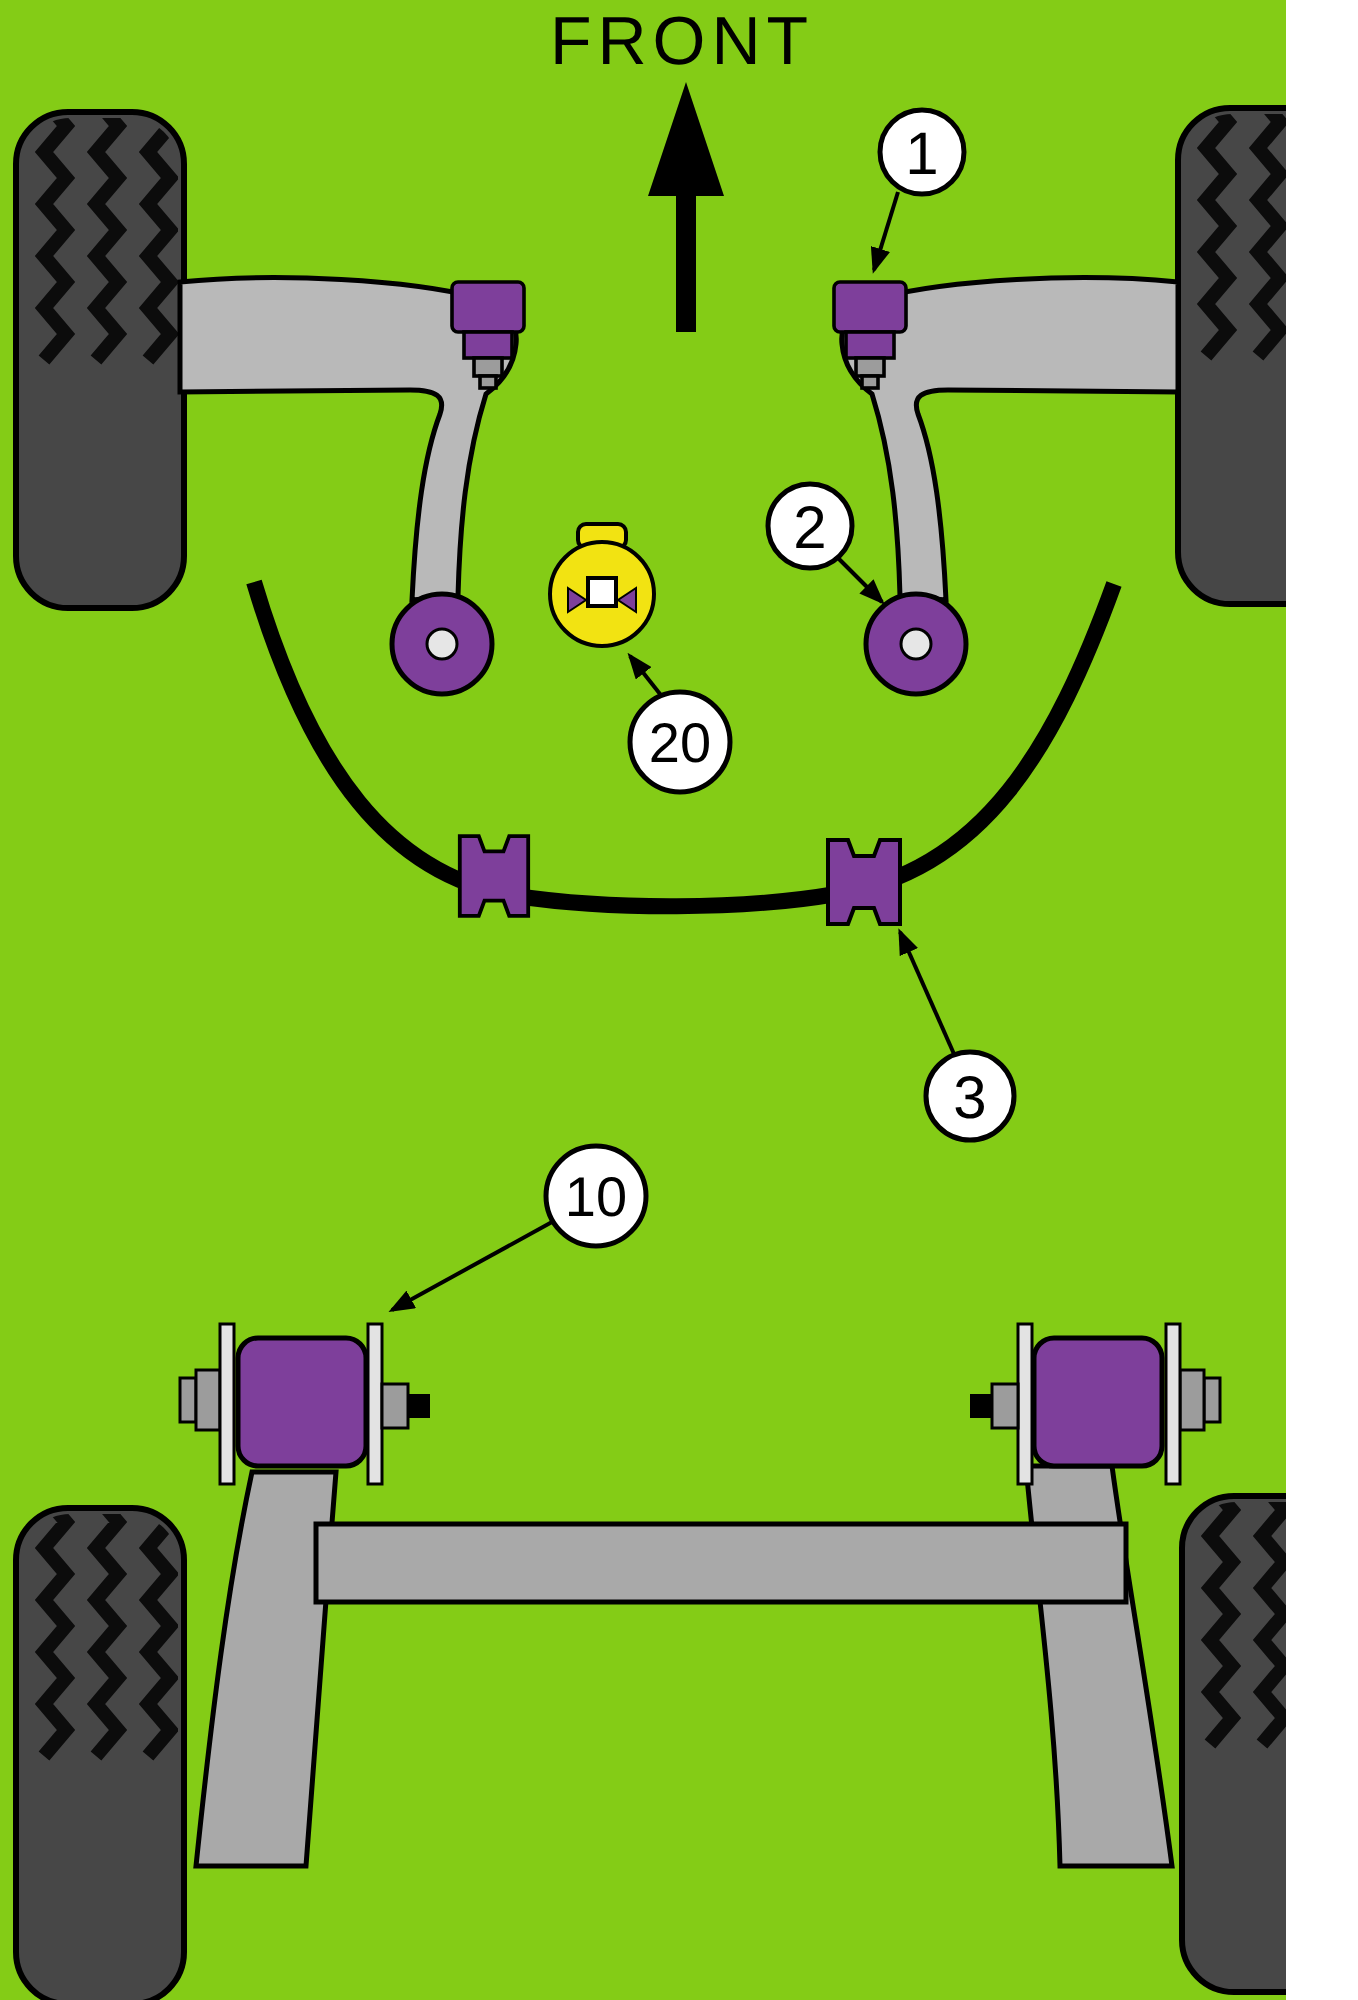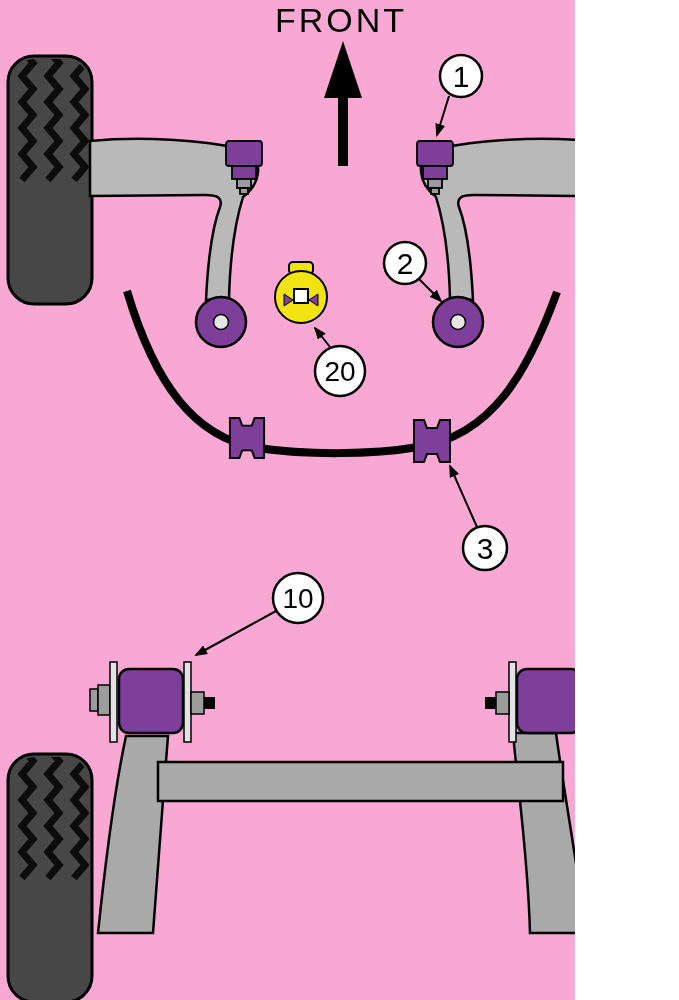--- a/index.html
+++ b/index.html
@@ -1,16 +1,16 @@
 <!DOCTYPE html>
 <html><head>
 <meta charset="utf-8">
 <style>
   html,body{margin:0;padding:0;background:#fff}
-  .stage{position:relative;width:575px;height:1000px;background:#f9a8d4;overflow:hidden}
+  .stage{position:relative;width:643px;height:1000px;background:#84cc16;overflow:hidden}
   svg{display:block}
   text{font-family:"Liberation Sans", sans-serif;fill:#000}
   .title-text{font-size:34px;letter-spacing:3px;font-weight:400;text-anchor:middle}
   .callout circle{stroke:#000;stroke-width:2.5}
   .callout line{stroke:#000;stroke-width:2}
   .callout text{font-size:30px;text-anchor:middle}
   .callout.two text{font-size:28px}
 </style>
 </head>
 <body>

